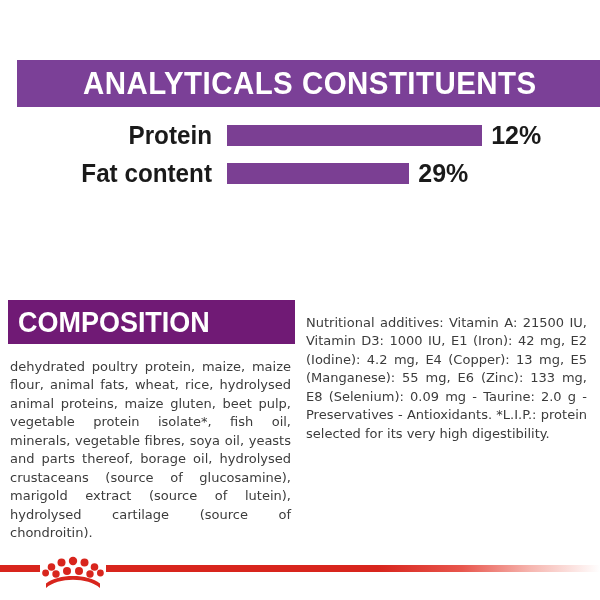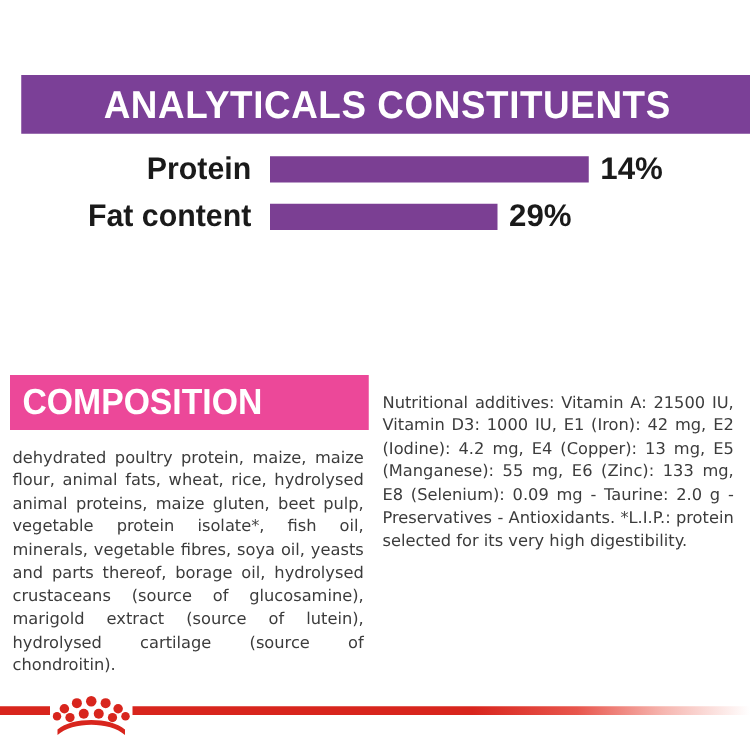--- a/index.html
+++ b/index.html
@@ -34,21 +34,21 @@
     font-size: 31px;
     font-weight: bold;
     letter-spacing: 0.5px;
     line-height: 1;
     transform: scaleX(0.95);
     white-space: nowrap;
   }
 
   .chart {
     position: absolute;
-    left: 6px;
+    left: 17px;
     top: 118px;
     width: 566px;
     height: 112px;
   }
   .chart-row {
     position: absolute;
     left: 0;
     width: 100%;
     height: 34px;
     display: flex;
@@ -96,21 +96,21 @@
     left: 8px;
     top: 300px;
     width: 584px;
     height: 200px;
     display: flex;
     gap: 9px;
   }
   .panel { width: 287px; }
   .panel-header {
     height: 44px;
-    background: #ec4899;
+    background: #701a75;
     display: flex;
     align-items: center;
     padding-left: 10px;
     box-sizing: border-box;
   }
   .panel-header .p-title {
     color: #ffffff;
     font-size: 29px;
     font-weight: bold;
     line-height: 1;
@@ -176,21 +176,21 @@
 <div class="ac-header">
   <span class="ac-title">ANALYTICALS CONSTITUENTS</span>
 </div>
 
 <div class="chart">
 
   <div class="chart-row r0">
     <span class="row-label">Protein</span>
     <span class="bar-wrap">
       <span class="bar" style="width: 255.213px; background: rgb(123, 63, 147);"></span>
-      <span class="bar-value">14%</span>
+      <span class="bar-value">12%</span>
     </span>
   </div>
 
   <div class="chart-row r1">
     <span class="row-label">Fat content</span>
     <span class="bar-wrap">
       <span class="bar" style="width: 182.295px; background: rgb(123, 63, 147);"></span>
       <span class="bar-value">29%</span>
     </span>
   </div>

